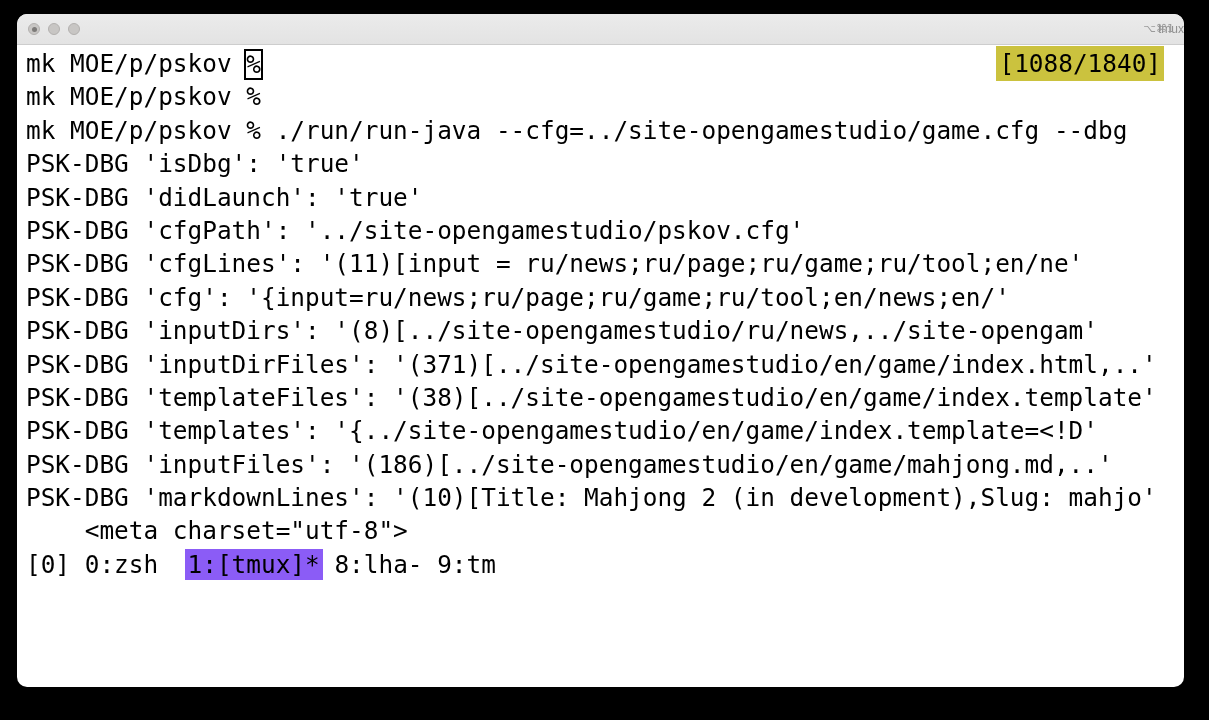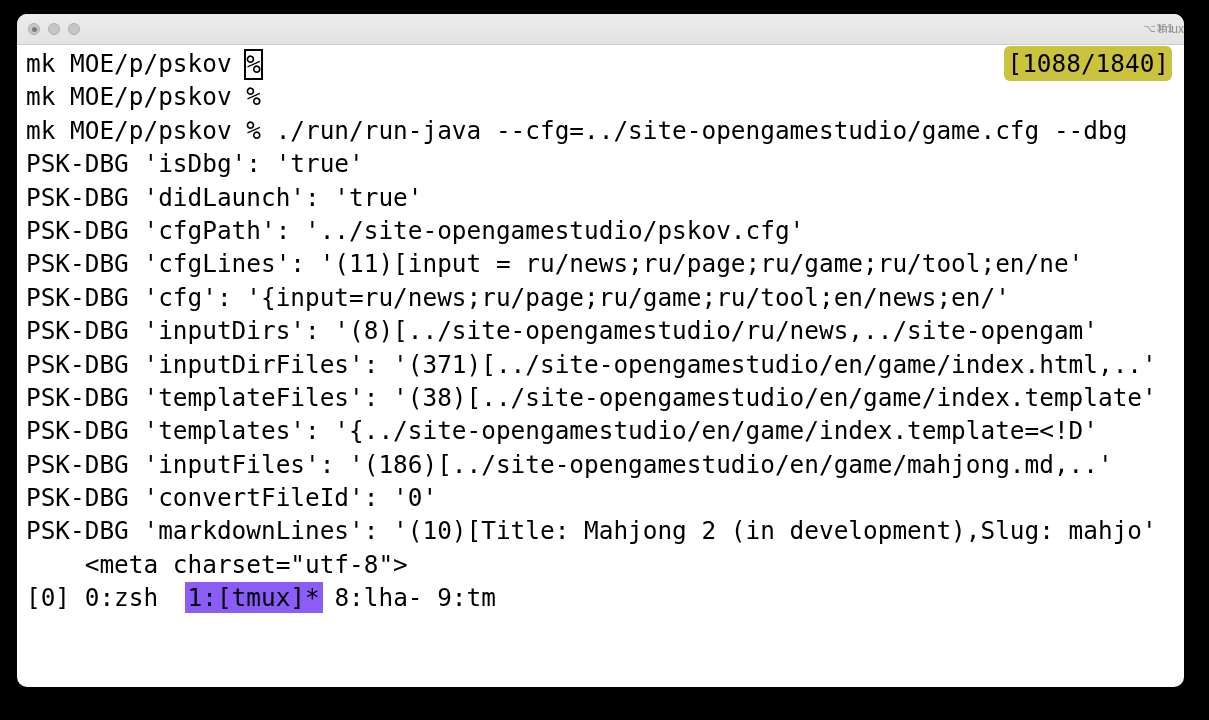--- a/index.html
+++ b/index.html
@@ -70,21 +70,21 @@
     right: 10px;
     top: 0;
     height: 30px;
     line-height: 30px;
     font-size: 11px;
     color: #9a9a9a;
     font-family: "DejaVu Sans", "Liberation Sans", sans-serif;
   }
   .terminal {
     position: relative;
-    padding: 2px 12px 0 9px;
+    padding: 2px 20px 0 9px;
     font-family: "DejaVu Sans Mono", monospace;
     font-size: 24.4px;
     line-height: 33.4px;
     color: #000000;
     background: #ffffff;
   }
   .row {
     white-space: pre;
     height: 33.4px;
   }
@@ -100,21 +100,20 @@
     margin: 0 -2px;
     height: 31px;
     line-height: 28px;
     border: 2px solid #000000;
     text-align: center;
     vertical-align: bottom;
   }
   .indicator {
     padding: 1px 3px;
     color: #000000;
-    border-radius: 6px;
   }
   .statusbar .active {
     padding: 1px 3px;
     margin: 0 -3px;
   }
 </style>
 </head>
 <body>
 
 <div class="window">
@@ -142,20 +141,19 @@
         <div class="row">PSK-DBG 'isDbg': 'true'</div>
         <div class="row">PSK-DBG 'didLaunch': 'true'</div>
         <div class="row">PSK-DBG 'cfgPath': '../site-opengamestudio/pskov.cfg'</div>
         <div class="row">PSK-DBG 'cfgLines': '(11)[input = ru/news;ru/page;ru/game;ru/tool;en/ne'</div>
         <div class="row">PSK-DBG 'cfg': '{input=ru/news;ru/page;ru/game;ru/tool;en/news;en/'</div>
         <div class="row">PSK-DBG 'inputDirs': '(8)[../site-opengamestudio/ru/news,../site-opengam'</div>
         <div class="row">PSK-DBG 'inputDirFiles': '(371)[../site-opengamestudio/en/game/index.html,..'</div>
         <div class="row">PSK-DBG 'templateFiles': '(38)[../site-opengamestudio/en/game/index.template'</div>
         <div class="row">PSK-DBG 'templates': '{../site-opengamestudio/en/game/index.template=&lt;!D'</div>
         <div class="row">PSK-DBG 'inputFiles': '(186)[../site-opengamestudio/en/game/mahjong.md,..'</div>
-        <div class="row">PSK-DBG 'convertFileId': '0'</div>
         <div class="row">PSK-DBG 'markdownLines': '(10)[Title: Mahjong 2 (in development),Slug: mahjo'</div>
         <div class="row">    &lt;meta charset="utf-8"&gt;</div>
       </div>
 
     <div class="row statusbar"><span>[0] 0:zsh  </span><span class="active" style="background: #8b5cf6;">1:[tmux]*</span><span> 8:lha- 9:tm</span></div>
   </div>
 </div>
 
 </body></html>

